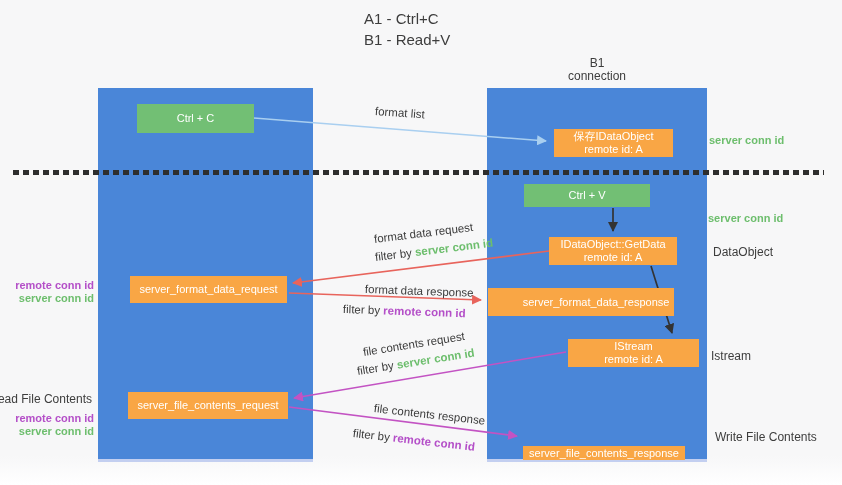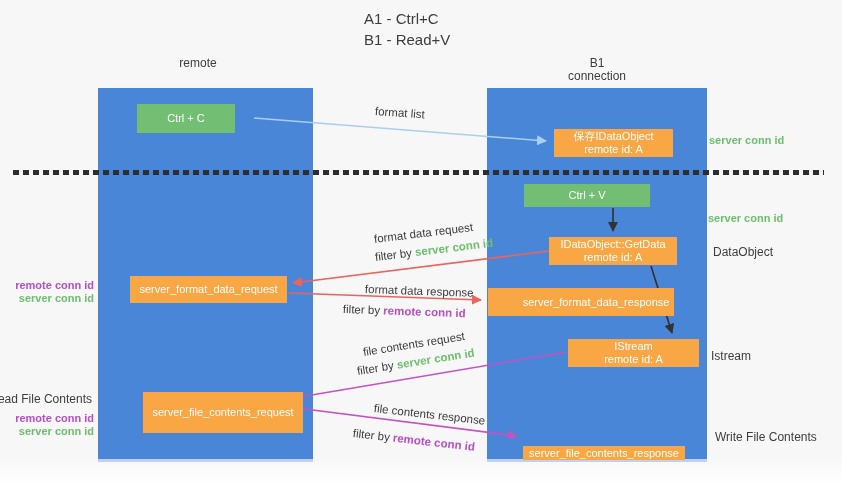--- a/index.html
+++ b/index.html
@@ -44,21 +44,20 @@
 <body>
 
 <div class="stage">
 
   <div class="title">
     <div>A1 - Ctrl+C</div>
     <div>B1 - Read+V</div>
   </div>
 
   <div class="lane-header" style="left:98px;top:57px;width:200px;">
-    <div>remote</div>
   </div>
   <div class="lane-header" style="left:497px;top:57px;width:200px;">
     <div>B1</div>
     <div>connection</div>
   </div>
 
   <div class="lane lane-left"></div>
   <div class="lane lane-right"></div>
 
   <div class="dotted"></div>
@@ -80,21 +79,21 @@
     </defs>
     <path d="M254,118 L546,141" class="st-blue" marker-end="url(#ah-blue)"></path>
     <path d="M613,208 L613,231" class="st-black" marker-end="url(#ah-black)"></path>
     <path d="M549,251 L293,283" class="st-red" marker-end="url(#ah-red)"></path>
     <path d="M289,293 L481,300" class="st-red" marker-end="url(#ah-red)"></path>
     <path d="M651,266 L672,333" class="st-black" marker-end="url(#ah-black)"></path>
     <path d="M566,352 L294,398" class="st-magenta" marker-end="url(#ah-magenta)"></path>
     <path d="M289,407 L517,436" class="st-magenta" marker-end="url(#ah-magenta)"></path>
   </svg>
 
-  <div class="node green" style="left:137px;top:104px;width:98px;height:29px;">
+  <div class="node green" style="left:137px;top:104px;width:117px;height:29px;">
     <span>Ctrl + C</span>
   </div>
   <div class="node orange" style="left:554px;top:129px;width:119px;height:28px;">
     <span>保存IDataObject</span>
     <span>remote id: A</span>
   </div>
   <div class="node green" style="left:524px;top:184px;width:126px;height:23px;">
     <span>Ctrl + V</span>
   </div>
   <div class="node orange" style="left:549px;top:237px;width:128px;height:28px;">
@@ -104,21 +103,21 @@
   <div class="node orange" style="left:130px;top:276px;width:157px;height:27px;">
     <span>server_format_data_request</span>
   </div>
   <div class="node orange" style="left:488px;top:288px;width:156px;height:28px;padding-left:30px;">
     <span>server_format_data_response</span>
   </div>
   <div class="node orange" style="left:568px;top:339px;width:131px;height:28px;">
     <span>IStream</span>
     <span>remote id: A</span>
   </div>
-  <div class="node orange" style="left:143px;top:392px;width:160px;height:41px;">
+  <div class="node orange" style="left:128px;top:392px;width:160px;height:27px;">
     <span>server_file_contents_request</span>
   </div>
   <div class="node orange" style="left:523px;top:446px;width:162px;height:14px;">
     <span>server_file_contents_response</span>
   </div>
 
   <div class="alabel" style="left:375px;top:105px;transform:rotate(4deg);">format list</div>
 
   <div class="alabel" style="left:374px;top:233px;transform:rotate(-7deg);">format data request</div>
   <div class="alabel" style="left:375px;top:251px;transform:rotate(-7deg);"><span>filter by </span><span class="key-green">server conn id</span></div>

